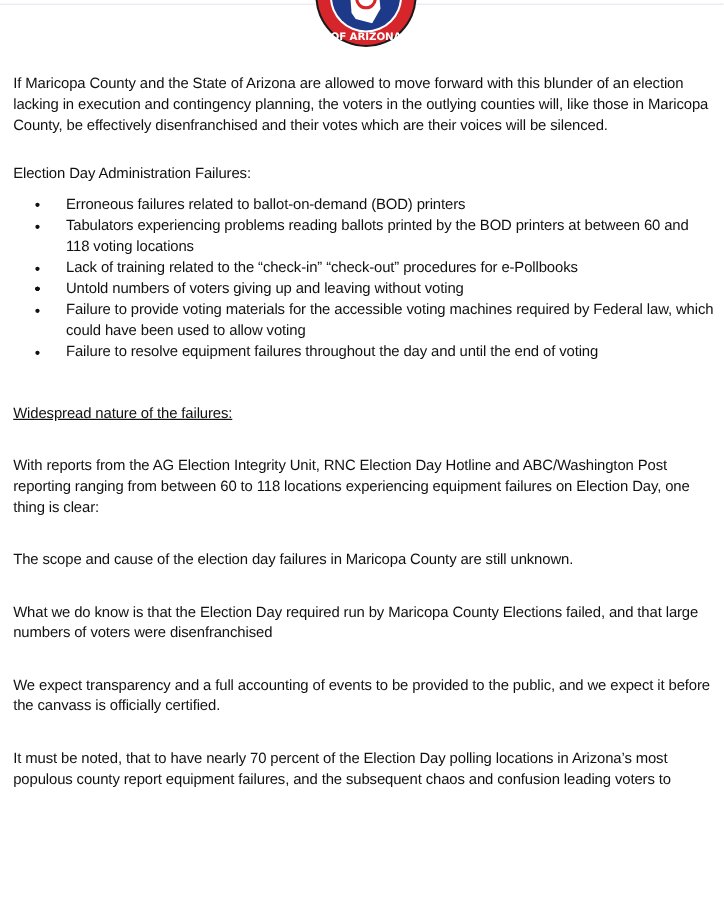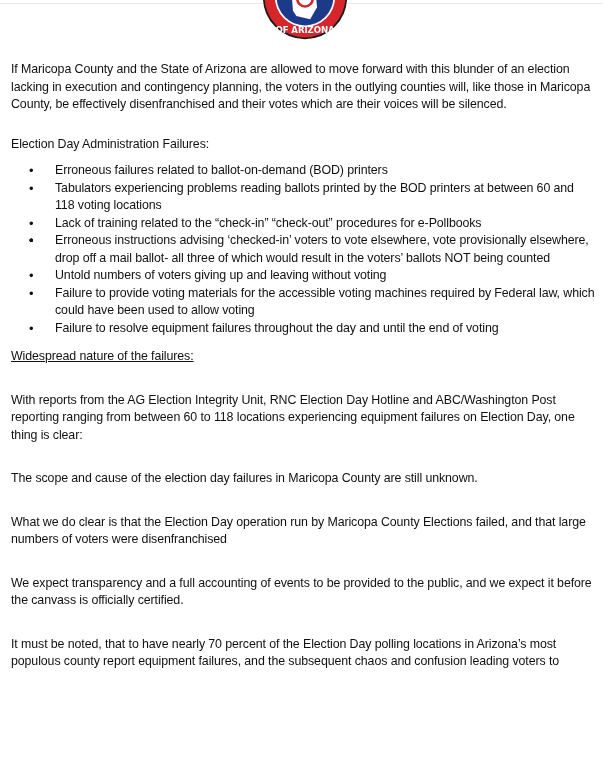--- a/index.html
+++ b/index.html
@@ -12,21 +12,21 @@
     }
     .topline { position: absolute; left: 0; right: 0; top: 3px; height: 1px; background: #e6e9ef; }
     .logo { position: absolute; left: 262px; top: -46px; width: 86px; height: 86px; }
     .doc { position: absolute; left: 11px; top: 61px; width: 585px; }
     p { margin: 0; line-height: 17.5px; }
     .para1 { margin-bottom: 4px; }
     .heading1 { margin-top: 22px; }
     ul.fails { list-style: none; margin: 9px 0 0 0; padding: 0; }
     ul.fails li { position: relative; padding-left: 44px; line-height: 17.5px; }
     ul.fails li .bullet { position: absolute; left: 18px; top: 0; font-size: 13px; }
-    .heading2 { margin-top: 11px; text-decoration: underline; }
+    .heading2 { margin-top: 34px; text-decoration: underline; }
     .gap { margin-top: 26px; }
   </style>
 </head>
 <body>
 
 <div class="topline"></div>
 
 <svg class="logo" viewBox="0 0 100 100">
   <circle cx="50" cy="50" r="49" fill="#1a1a1a"></circle>
   <circle cx="50" cy="50" r="47" fill="#d6262c"></circle>
@@ -41,26 +41,26 @@
   <p class="para1">If Maricopa County and the State of Arizona are allowed to move forward with this blunder of an election lacking in execution and contingency planning, the voters in the outlying counties will, like those in Maricopa County, be effectively disenfranchised and their votes which are their voices will be silenced.</p>
 
   <p class="heading1">Election Day Administration Failures:</p>
 
   <ul class="fails">
     <li><span class="bullet">•</span><span>Erroneous failures related to ballot-on-demand (BOD) printers</span></li>
     <li><span class="bullet">•</span><span>Tabulators experiencing problems reading ballots printed by the BOD printers at between 60 and 118 voting locations</span></li>
     <li><span class="bullet">•</span><span>Lack of training related to the “check-in” “check-out” procedures for e-Pollbooks</span></li>
     <li><span class="bullet">•</span></li>
     <li><span class="bullet">•</span></li>
-    <li><span class="bullet">•</span><span>Erroneous instructions advising ‘checked-in’ voters to vote elsewhere, vote provisionally elsewhere, drop off a mail ballot- all three of which would result in the voters’ ballots NOT being counted</span></li>
+    <li><span class="bullet">•</span></li>
     <li><span class="bullet">•</span><span>Untold numbers of voters giving up and leaving without voting</span></li>
     <li><span class="bullet">•</span><span>Failure to provide voting materials for the accessible voting machines required by Federal law, which could have been used to allow voting</span></li>
     <li><span class="bullet">•</span><span>Failure to resolve equipment failures throughout the day and until the end of voting</span></li>
   </ul>
 
   <p class="heading2">Widespread nature of the failures:</p>
 
   <p class="gap">With reports from the AG Election Integrity Unit, RNC Election Day Hotline and ABC/Washington Post reporting ranging from between 60 to 118 locations experiencing equipment failures on Election Day, one thing is clear:</p>
   <p class="gap">The scope and cause of the election day failures in Maricopa County are still unknown.</p>
-  <p class="gap">What we do clear is that the Election Day operation run by Maricopa County Elections failed, and that large numbers of voters were disenfranchised</p>
+  <p class="gap">What we do know is that the Election Day required run by Maricopa County Elections failed, and that large numbers of voters were disenfranchised</p>
   <p class="gap">We expect transparency and a full accounting of events to be provided to the public, and we expect it before the canvass is officially certified.</p>
   <p class="gap">It must be noted, that to have nearly 70 percent of the Election Day polling locations in Arizona’s most populous county report equipment failures, and the subsequent chaos and confusion leading voters to</p>
 </div>
 
 </body></html>

